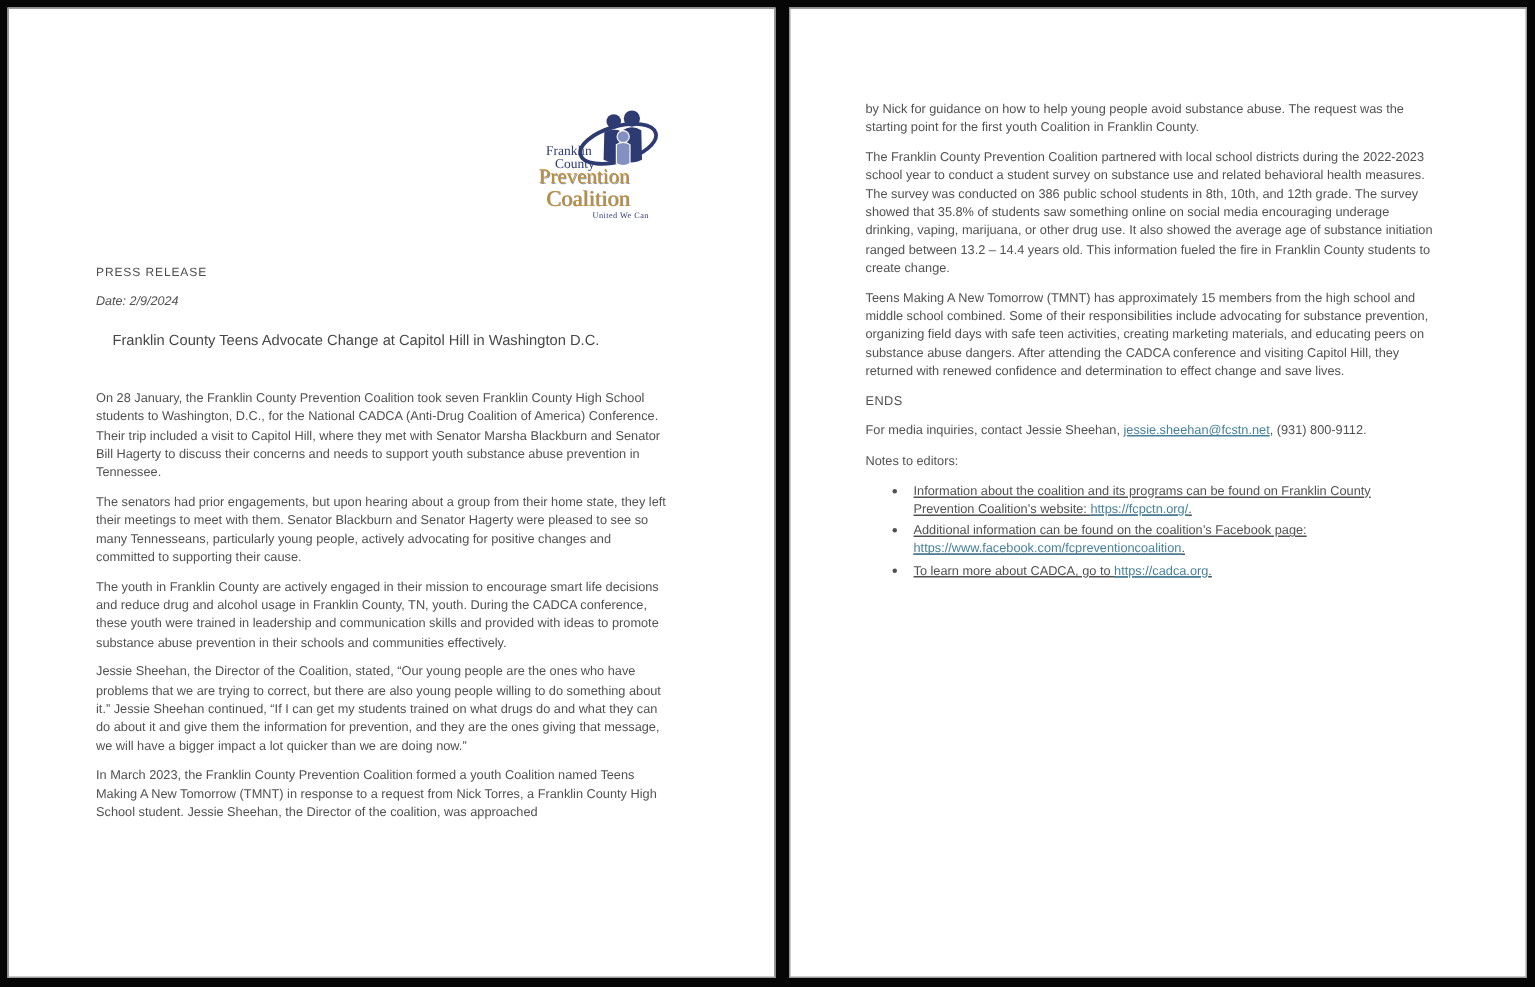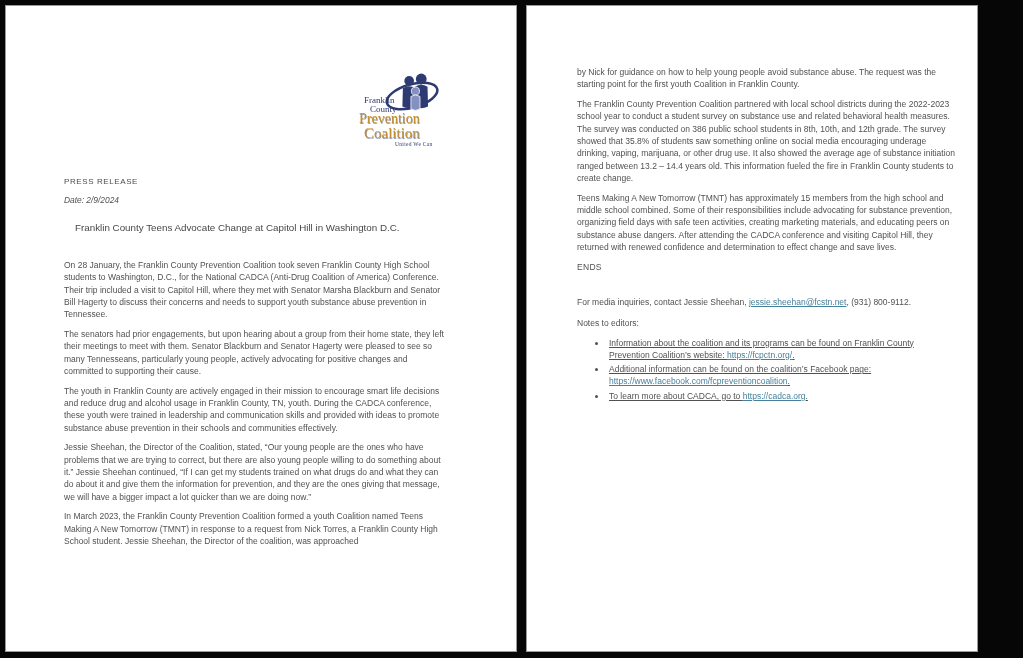--- a/index.html
+++ b/index.html
@@ -20,21 +20,21 @@
     position:relative;
   }
   .page{
     position:absolute;
     top:5px;
     height:647px;
     background:var(--page-background);
     border:1px solid #9a9a9a;
   }
   .page-1{left:5px;width:512px;}
-  .page-2{left:526px;width:452px;}
+  .page-2{left:526px;width:492px;}
 
   
   .logo{
     position:absolute;
     left:353px;
     top:63px;
     width:90px;
     height:82px;
   }
   .logo svg{position:absolute;left:26px;top:2px;width:58px;height:46px;}
@@ -54,21 +54,21 @@
   .body-copy p, .p2-paras p, .media-line, .notes-list li{
     font-size:8.5px;
     line-height:12.3px;
     color:var(--body-text);
   }
   .body-copy p, .p2-paras p{margin:0 0 7.5px;}
 
   
   .p2-content{position:absolute;left:50px;top:60px;width:378px;}
   .ends{font-size:8.5px;line-height:12.3px;letter-spacing:.3px;}
-  .media-line{margin-top:23px;}
+  .media-line{margin-top:7px;}
   .notes-heading{margin-top:9px;font-size:8.5px;line-height:12.3px;}
   .notes-list{margin-top:7px;padding-left:30px;list-style:disc;text-decoration:underline;}
   .notes-list li{margin-bottom:2px;padding-left:2px;}
   .doc-link{color:var(--link);text-decoration:underline;cursor:pointer;}
 </style>
 </head>
 <body>
 
 <div class="page page-1">
 

